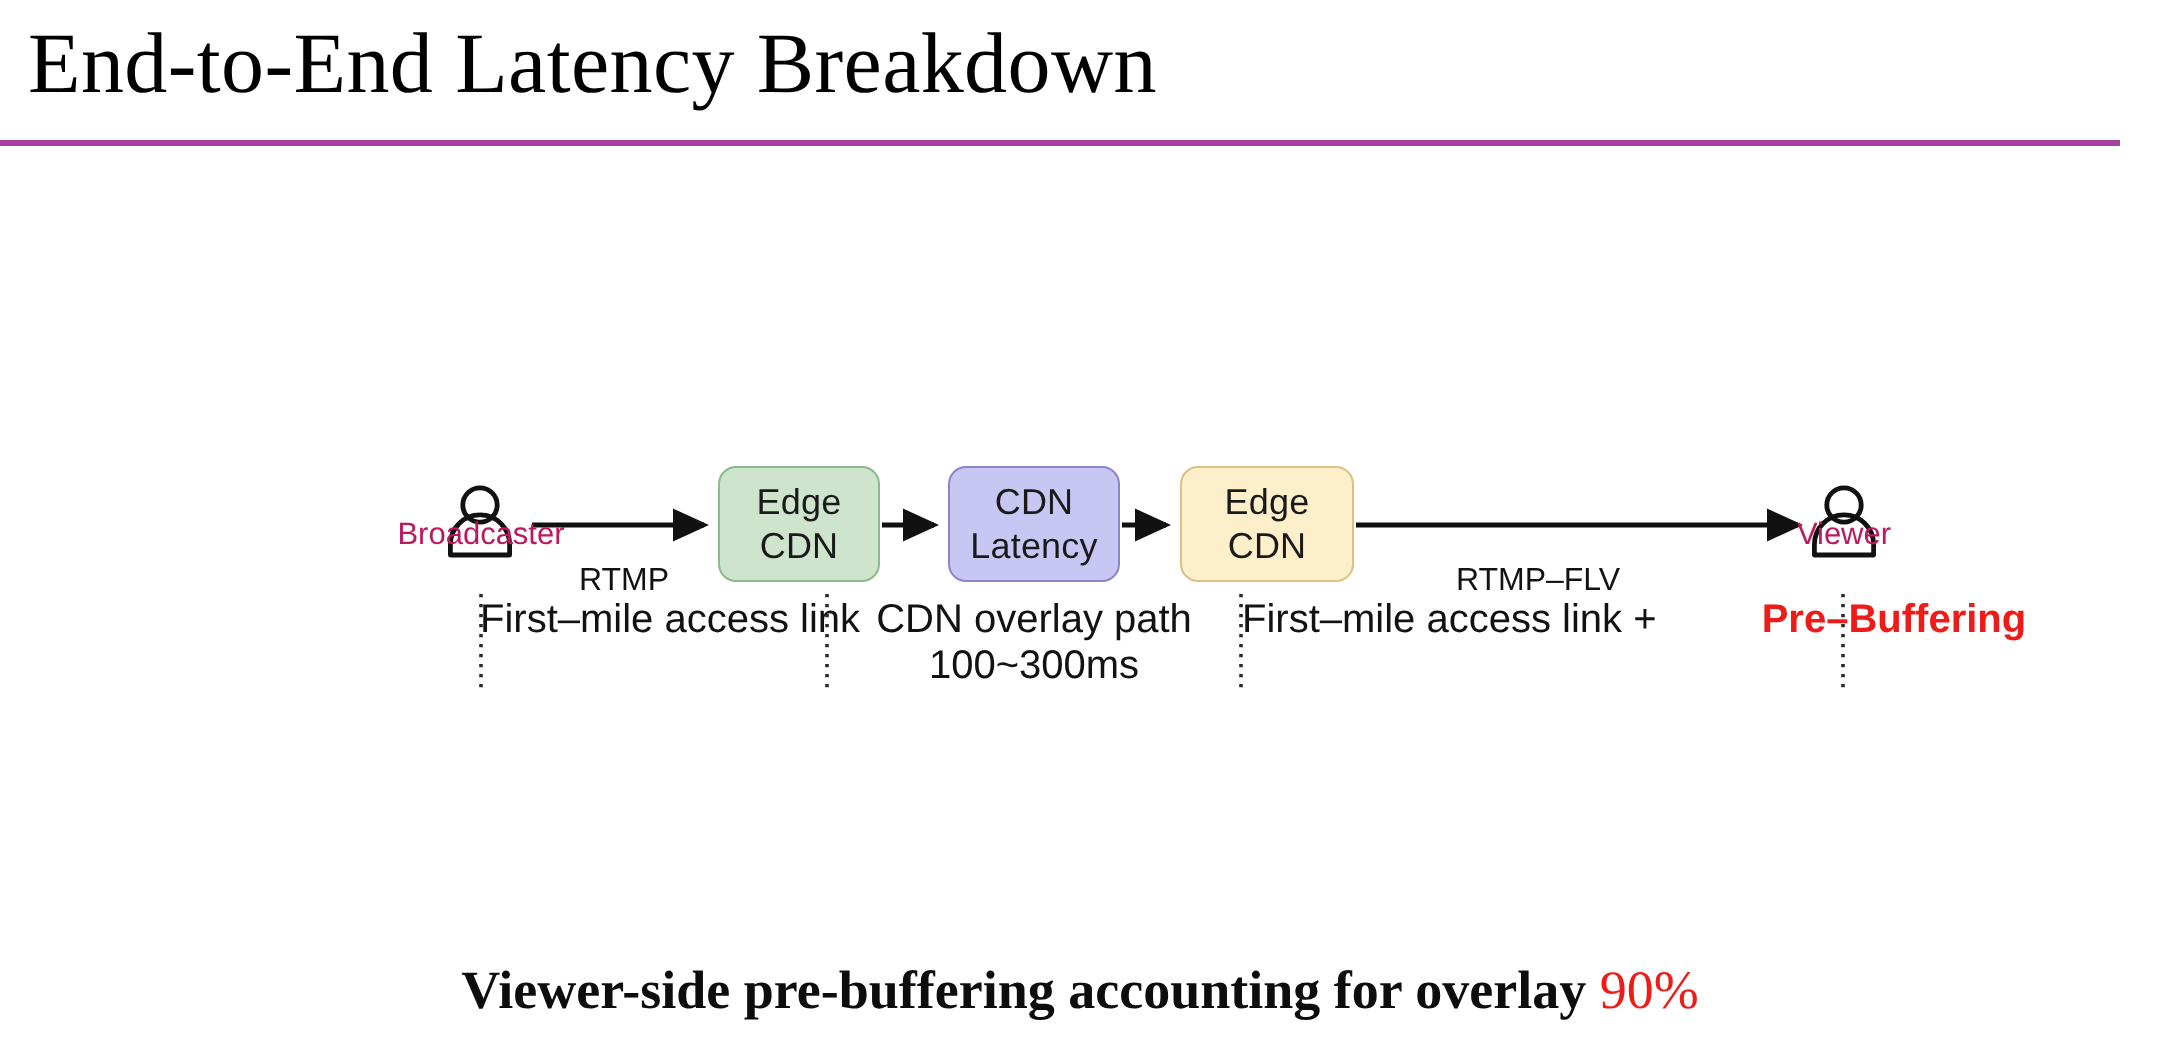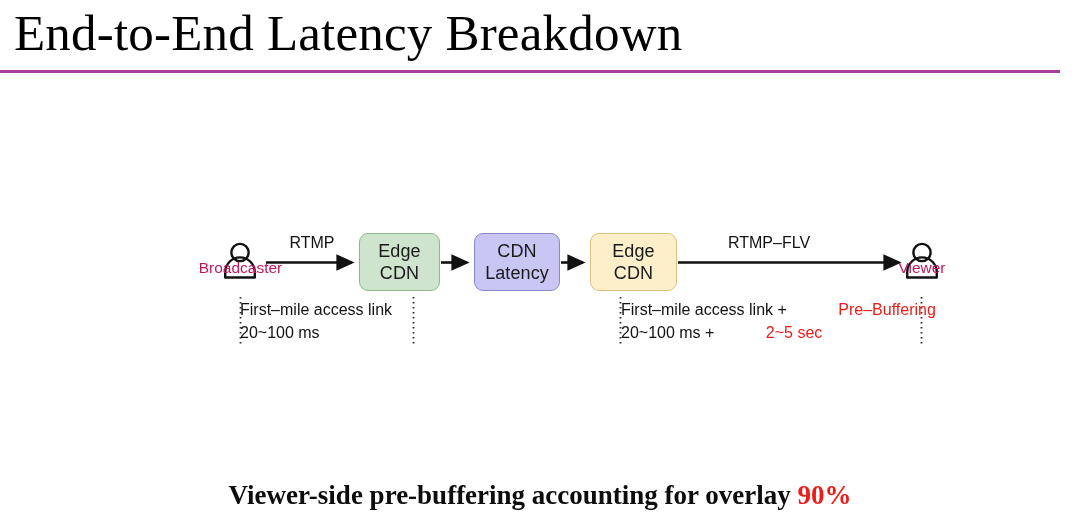--- a/index.html
+++ b/index.html
@@ -15,21 +15,21 @@
     font-family: "Liberation Sans", sans-serif;
     color: #000000;
   }
 
   
   #slide-title {
     position: absolute;
     left: 14px;
     top: 6px;
     font-family: "Liberation Serif", serif;
-    font-size: 51px;
+    font-size: 43px;
     line-height: 54px;
     letter-spacing: 0.2px;
     color: #000000;
     white-space: nowrap;
   }
   #title-rule {
     position: absolute;
     left: 0px;
     top: 70px;
     width: 1060px;
@@ -101,61 +101,62 @@
   #actor-viewer      { left: 880px; top: 241px; width: 84px; justify-content: center; }
 
   
   .edge-label {
     position: absolute;
     font-size: 16px;
     line-height: 19px;
     color: #121212;
     white-space: nowrap;
     text-align: center;
+    margin-top: 48px;
   }
   #edge-label-rtmp     { left: 280px; top: 233px; width: 64px; }
   #edge-label-httpflv  { left: 723px; top: 233px; width: 92px; }
 
   
   .segment {
     position: absolute;
-    text-align: left;
-    font-size: 16px;
+    text-align: center;
+    font-size: 20px;
     line-height: 20px;
     color: #121212;
     white-space: nowrap;
   }
   .segment .seg-line2 { display: block; margin-top: 3px; }
   #segment-first-mile { left: 240px; top: 300px; width: 174px; }
   #segment-overlay    { left: 414px; top: 300px; width: 206px; }
   #segment-last-mile  { left: 621px; top: 300px; width: 300px; }
 
   .hl-red {
     color: #ee1b18;
-    font-weight: normal;
+    font-weight: bold;
     padding-left: 47px;
   }
 
   
   #caption {
     position: absolute;
     left: 0px;
     top: 478px;
     width: 1080px;
     text-align: center;
     font-family: "Liberation Serif", serif;
     font-weight: bold;
     font-size: 27px;
     line-height: 34px;
     color: #0d0d0d;
     white-space: nowrap;
   }
   #caption .caption-pct {
     color: #ee1b18;
-    font-weight: bold;
+    font-weight: normal;
   }
 </style>
 </head>
 <body>
 
 <div id="slide-title">End-to-End Latency Breakdown</div>
 
 <div id="title-rule"></div>
 
 <div id="diagram">
@@ -209,28 +210,28 @@
 
   <div class="actor" id="actor-viewer">
     <div class="actor-label">Viewer</div>
   </div>
 
   <div class="edge-label" id="edge-label-rtmp">RTMP</div>
   <div class="edge-label" id="edge-label-httpflv">RTMP–FLV</div>
 
   <div class="segment" id="segment-first-mile">
     <span>First–mile access link</span>
-    <span class="seg-line2">20~100 ms</span>
-  </div>
-
+  </div>
+
+  <div class="segment" id="segment-overlay">
+    <span>CDN overlay path</span>
+    <span class="seg-line2">100~300ms</span>
+  </div>
 
   <div class="segment" id="segment-last-mile">
     <span>First–mile access link + </span><span class="hl-red">Pre–Buffering</span>
-    <span class="seg-line2">
-      <span>20~100 ms  +  </span><span class="hl-red">2~5 sec</span>
-    </span>
   </div>
 
 </div>
 
 <div id="caption">
   <span>Viewer-side pre-buffering accounting for overlay </span><span class="caption-pct">90%</span>
 </div>
 
 </body></html>

